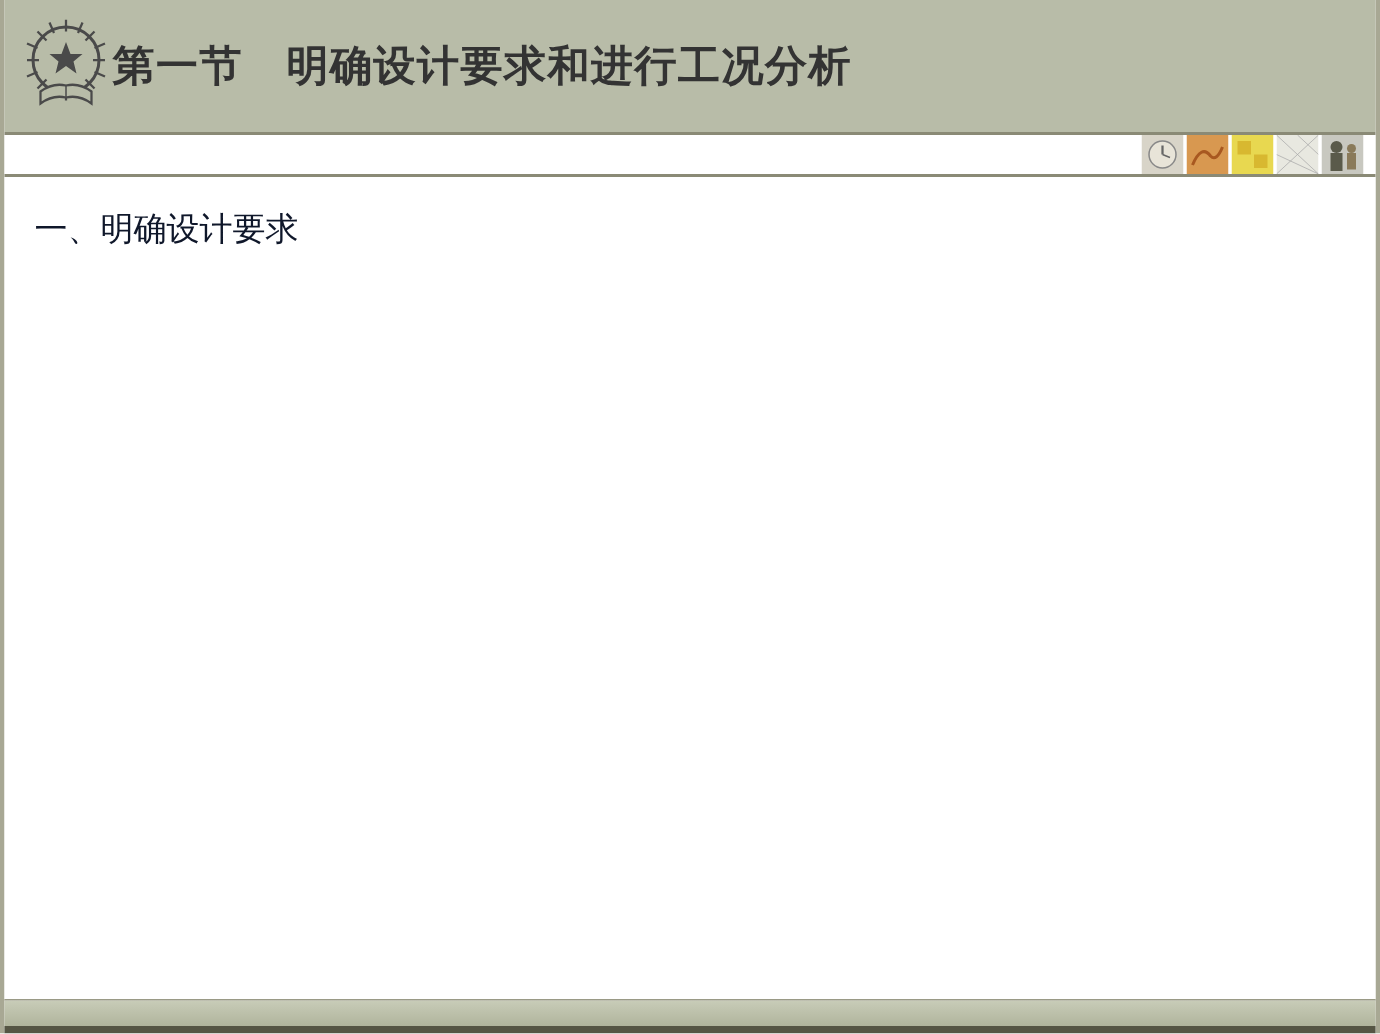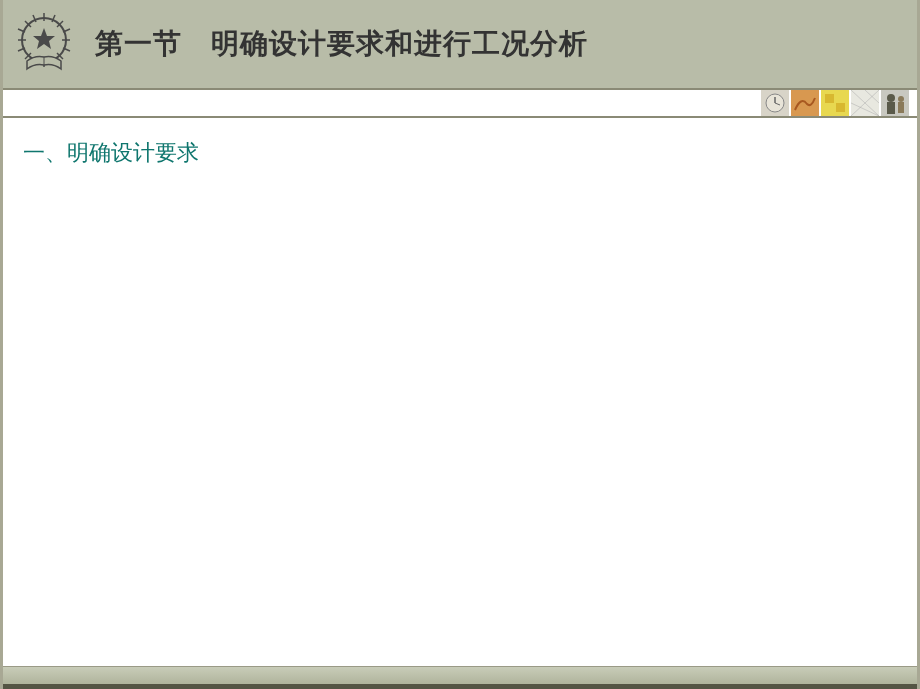--- a/index.html
+++ b/index.html
@@ -32,21 +32,21 @@
     }
     .logo {
       width: 62px;
       height: 62px;
       flex-shrink: 0;
     }
     .title {
       font-size: 28px;
       font-weight: bold;
       color: #333333;
-      margin-left: 20px;
+      margin-left: 0;
       letter-spacing: 1px;
     }
     .divider-bar {
       height: 30px;
       background: #ffffff;
       border-top: 2px solid #8a8a76;
       border-bottom: 2px solid #8a8a76;
       display: flex;
       justify-content: flex-end;
       align-items: center;
@@ -61,21 +61,21 @@
       height: 26px;
       flex-shrink: 0;
     }
     .content {
       flex: 1;
       padding: 18px 20px;
       background: #ffffff;
     }
     .bullet-item {
       font-size: 22px;
-      color: #0f766e;
+      color: #0f172a;
       line-height: 1.5;
       margin-bottom: 2px;
     }
     .footer {
       height: 18px;
       background: linear-gradient(to bottom, #c8ccb8, #b0b49c);
       border-top: 1px solid #9a9a86;
     }
     .bottom-line {
       height: 5px;

